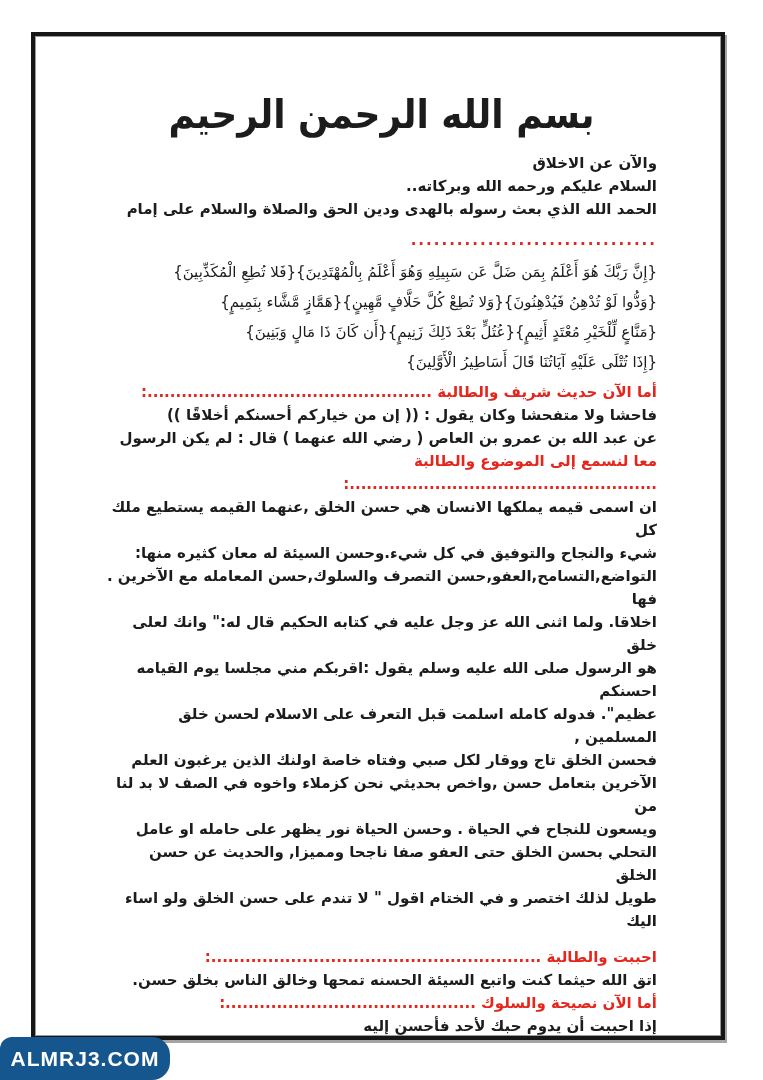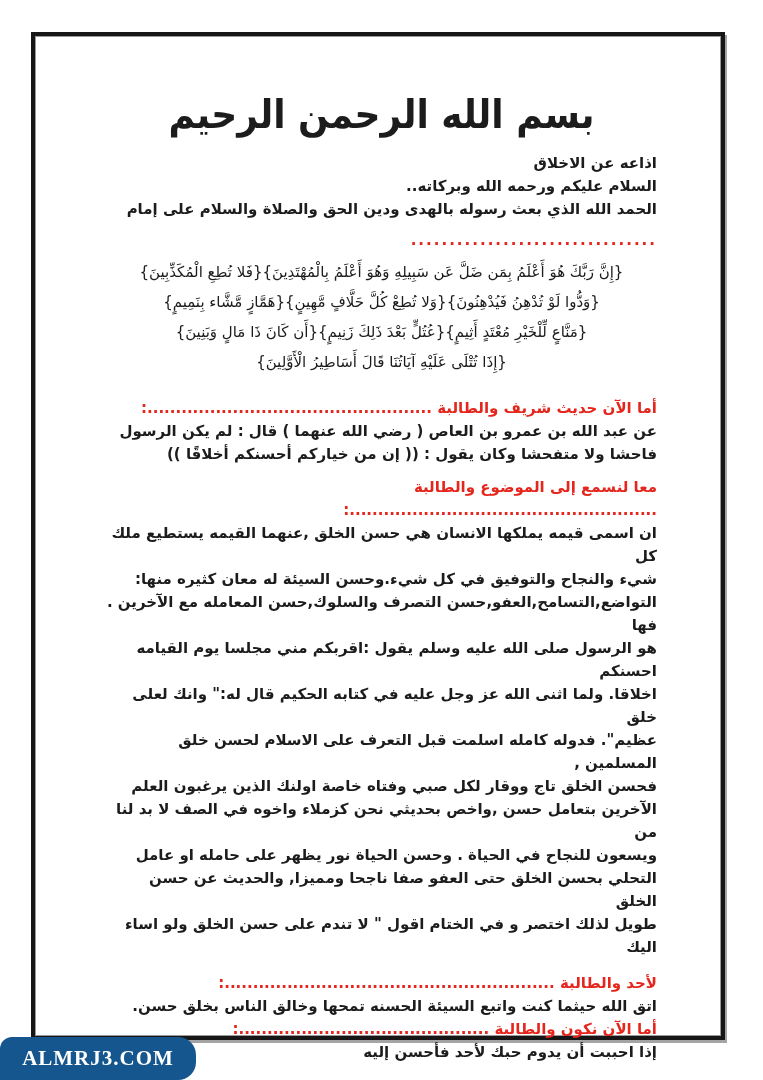--- a/index.html
+++ b/index.html
@@ -25,86 +25,86 @@
     text-align:center;font-size:36px;font-weight:bold;
     letter-spacing:1px;line-height:58px;margin-bottom:8px;
     transform:scaleY(1.08);
   }
   .line{font-size:15px;font-weight:bold;line-height:23px;}
   .red-inline{color:var(--red);}
   .dotted-sep{
     color:var(--red);font-weight:bold;font-size:15px;line-height:20px;
     letter-spacing:2px;text-align:right;margin-top:9px;
   }
-  .verses{text-align:center;margin-top:7px;}
+  .verses{text-align:right;margin-top:7px;}
   .verse{font-size:15px;font-weight:normal;line-height:30px;}
   .heading{
     color:var(--red);font-weight:bold;font-size:15px;line-height:23px;
   }
-  .mt8{margin-top:20px;} .mt10{margin-top:10px;} .mt12{margin-top:13px;}
+  .mt8{margin-top:4px;} .mt10{margin-top:0;} .mt12{margin-top:13px;}
   .watermark{
-    position:absolute;left:0;bottom:0;width:196px;height:43px;
+    position:absolute;left:0;bottom:0;width:170px;height:43px;
     background:var(--watermark-bg);
     border-radius:12px 18px 18px 0;
     display:flex;align-items:center;justify-content:center;
     color:var(--watermark-text);
-    font-family:Liberation Serif, serif;
+    font-family:Liberation Sans, sans-serif;
     font-weight:bold;font-size:21px;letter-spacing:1px;
   }
 </style>
 </head>
 <body>
 
 <div class="frame"></div>
 
 <div class="content">
 
   <div class="basmala">بسم الله الرحمن الرحيم</div>
 
-  <div class="line">اذاعه عن الاخلاق</div>
+  <div class="line">والآن عن الاخلاق</div>
   <div class="line">السلام عليكم ورحمه الله وبركاته..</div>
   <div class="line">الحمد الله الذي بعث رسوله بالهدى ودين الحق والصلاة والسلام على إمام</div>
 
   <div class="dotted-sep">................................</div>
 
   <div class="verses">
     <div class="verse">{إِنَّ رَبَّكَ هُوَ أَعْلَمُ بِمَن ضَلَّ عَن سَبِيلِهِ وَهُوَ أَعْلَمُ بِالْمُهْتَدِينَ}{فَلا تُطِعِ الْمُكَذِّبِينَ}</div>
     <div class="verse">{وَدُّوا لَوْ تُدْهِنُ فَيُدْهِنُونَ}{وَلا تُطِعْ كُلَّ حَلَّافٍ مَّهِينٍ}{هَمَّازٍ مَّشَّاء بِنَمِيمٍ}</div>
     <div class="verse">{مَنَّاعٍ لِّلْخَيْرِ مُعْتَدٍ أَثِيمٍ}{عُتُلٍّ بَعْدَ ذَلِكَ زَنِيمٍ}{أَن كَانَ ذَا مَالٍ وَبَنِينَ}</div>
     <div class="verse">{إِذَا تُتْلَى عَلَيْهِ آيَاتُنَا قَالَ أَسَاطِيرُ الْأَوَّلِينَ}</div>
   </div>
 
   <div>
     <div class="heading mt8">أما الآن حديث شريف والطالبة ..................................................:</div>
+    <div class="line">فاحشا ولا متفحشا وكان يقول : (( إن من خياركم أحسنكم أخلاقًا ))</div>
     <div class="line">عن عبد الله بن عمرو بن العاص ( رضي الله عنهما ) قال : لم يكن الرسول</div>
-    <div class="line">فاحشا ولا متفحشا وكان يقول : (( إن من خياركم أحسنكم أخلاقًا ))</div>
   </div>
 
   <div>
     <div class="heading mt10">معا لنسمع إلى الموضوع والطالبة ......................................................:</div>
     <div class="line">ان اسمى قيمه يملكها الانسان هي حسن الخلق ,عنهما القيمه يستطيع ملك كل</div>
     <div class="line">شيء والنجاح والتوفيق في كل شيء.وحسن السيئة له معان كثيره منها:</div>
     <div class="line">التواضع,التسامح,العفو,حسن التصرف والسلوك,حسن المعامله مع الآخرين . فها</div>
+    <div class="line">اخلاقا. ولما اثنى الله عز وجل عليه في كتابه الحكيم قال له:" وانك لعلى خلق</div>
     <div class="line">هو الرسول صلى الله عليه وسلم يقول :اقربكم مني مجلسا يوم القيامه احسنكم</div>
-    <div class="line">اخلاقا. ولما اثنى الله عز وجل عليه في كتابه الحكيم قال له:" وانك لعلى خلق</div>
     <div class="line">عظيم". فدوله كامله اسلمت قبل التعرف على الاسلام لحسن خلق المسلمين ,</div>
     <div class="line">فحسن الخلق تاج ووقار لكل صبي وفتاه خاصة اولنك الذين يرغبون العلم</div>
     <div class="line">الآخرين بتعامل حسن ,واخص بحديثي نحن كزملاء واخوه في الصف لا بد لنا من</div>
     <div class="line">ويسعون للنجاح في الحياة . وحسن الحياة نور يظهر على حامله او عامل</div>
     <div class="line">التحلي بحسن الخلق حتى العفو صفا ناجحا ومميزا, والحديث عن حسن الخلق</div>
     <div class="line">طويل لذلك اختصر و في الختام اقول " لا تندم على حسن الخلق ولو اساء اليك</div>
   </div>
 
   <div>
-    <div class="heading mt12">لأحد والطالبة ..........................................................:</div>
+    <div class="heading mt12">احببت والطالبة ..........................................................:</div>
     <div class="line">اتق الله حيثما كنت واتبع السيئة الحسنه تمحها وخالق الناس بخلق حسن.</div>
   </div>
 
   <div>
-    <div class="heading">أما الآن نكون والطالبة ............................................:</div>
+    <div class="heading">أما الآن نصيحة والسلوك ............................................:</div>
     <div class="line">إذا احببت أن يدوم حبك لأحد فأحسن إليه</div>
   </div>
 
 </div>
 
 <div class="watermark">
   <span>ALMRJ3.COM</span>
 </div>
 
 </body></html>

